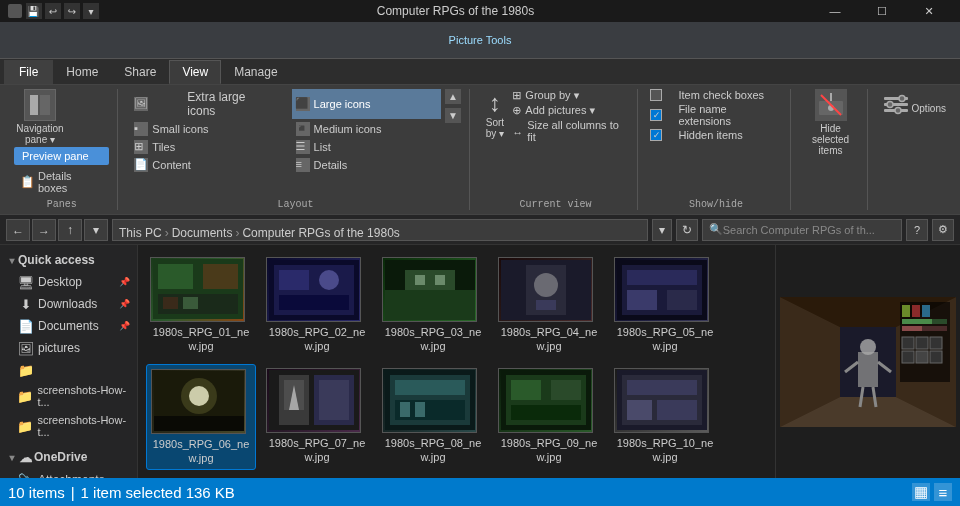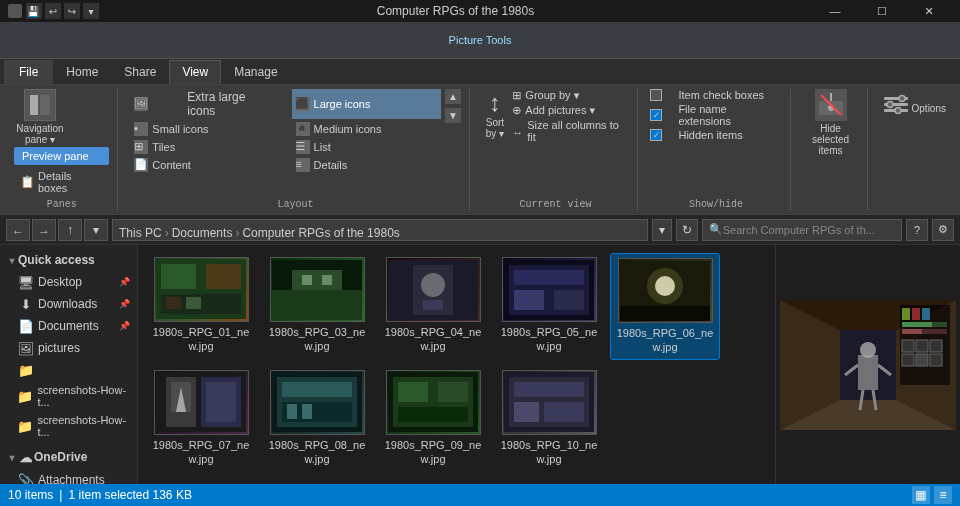--- a/index.html
+++ b/index.html
@@ -77,31 +77,31 @@
     .sidebar-expand { width: 12px; height: 12px; display: flex; align-items: center; justify-content: center; color: #888; font-size: 10px; }
     .sidebar-icon { width: 16px; height: 16px; display: flex; align-items: center; justify-content: center; font-size: 13px; }
     .sidebar-pin { color: #888; font-size: 9px; margin-left: auto; }
     .sidebar-header { display: flex; align-items: center; padding: 4px 6px; cursor: pointer; color: #ccc; font-size: 12px; font-weight: 600; }
 
     
     .file-area { flex: 1; background: #1e1e1e; overflow-y: auto; padding: 8px; display: flex; flex-wrap: wrap; align-content: flex-start; gap: 6px; }
     .file-area::-webkit-scrollbar { width: 8px; }
     .file-area::-webkit-scrollbar-thumb { background: #555; }
 
-    .file-item { width: 110px; display: flex; flex-direction: column; align-items: center; cursor: pointer; padding: 4px; border-radius: 3px; }
+    .file-item { width: 110px; display: flex; flex-direction: column; align-items: flex-start; cursor: pointer; padding: 4px; border-radius: 3px; }
     .file-item.selected { background: #094771; border: 1px solid #0078d4; }
     .file-thumb { width: 95px; height: 65px; background: #333; border: 1px solid #555; overflow: hidden; display: flex; align-items: center; justify-content: center; }
     .file-name { font-size: 11px; color: #ccc; text-align: center; margin-top: 3px; word-break: break-all; line-height: 1.3; }
 
     
     .preview-pane { width: 185px; background: #1e1e1e; border-left: 1px solid #333; display: flex; align-items: center; justify-content: center; flex-shrink: 0; }
     .preview-image { width: 176px; height: 130px; background: #333; display: flex; align-items: center; justify-content: center; overflow: hidden; }
 
     
-    .status-bar { height: 22px; background: #007acc; display: flex; align-items: center; padding: 0 8px; font-size: 12px; color: #fff; gap: 4px; flex-shrink: 0; justify-content: space-between; }
+    .status-bar { height: 28px; background: #007acc; display: flex; align-items: center; padding: 0 8px; font-size: 15px; color: #fff; gap: 4px; flex-shrink: 0; justify-content: space-between; }
     .status-left { display: flex; gap: 6px; align-items: center; }
     .status-right { display: flex; gap: 4px; }
     .status-view-btn { width: 18px; height: 18px; display: flex; align-items: center; justify-content: center; cursor: pointer; background: rgba(255,255,255,0.2); }
 
     
     .thumb-1 { background: linear-gradient(135deg, #1a3a1a 0%, #2d5a2d 50%, #8b4513 100%); }
     .thumb-2 { background: linear-gradient(135deg, #0a0a2a 0%, #1a1a4a 50%, #2a2a6a 100%); }
     .thumb-3 { background: linear-gradient(135deg, #0a2a0a 0%, #1a4a1a 50%, #2a6a2a 100%); }
     .thumb-4 { background: linear-gradient(135deg, #1a0a0a 0%, #2a1a1a 50%, #4a2a2a 100%); }
     .thumb-5 { background: linear-gradient(135deg, #0a0a1a 0%, #1a1a3a 50%, #3a3a5a 100%); }
@@ -402,20 +402,32 @@
             <rect x="50" y="5" width="35" height="25" fill="#4a3a1a"></rect>
             <rect x="5" y="35" width="80" height="20" fill="#1a2a1a"></rect>
             <rect x="10" y="38" width="15" height="12" fill="#3a2a1a"></rect>
             <rect x="30" y="38" width="15" height="12" fill="#3a5a3a"></rect>
           </svg>
         </div>
       </div>
       <div class="file-name">1980s_RPG_01_new.jpg</div>
     </div>
     <div class="file-item">
+      <div class="file-thumb thumb-2">
+        <svg width="90" height="60" viewBox="0 0 90 60">
+          <rect width="90" height="60" fill="#0a0a2a"></rect>
+          <rect x="5" y="5" width="80" height="50" fill="#1a1a4a"></rect>
+          <rect x="10" y="10" width="30" height="20" fill="#2a2a6a"></rect>
+          <circle cx="60" cy="20" r="10" fill="#4a4a8a"></circle>
+          <rect x="10" y="35" width="70" height="15" fill="#0a0a3a"></rect>
+        </svg>
+      </div>
+      <div class="file-name">1980s_RPG_02_new.jpg</div>
+    </div>
+    <div class="file-item">
       <div class="file-thumb thumb-3">
         <svg width="90" height="60" viewBox="0 0 90 60">
           <rect width="90" height="60" fill="#0a1a0a"></rect>
           <rect x="0" y="30" width="90" height="30" fill="#1a3a1a"></rect>
           <rect x="20" y="10" width="50" height="20" fill="#2a4a2a"></rect>
           <rect x="30" y="15" width="10" height="10" fill="#6a8a6a"></rect>
           <rect x="50" y="15" width="10" height="10" fill="#6a8a6a"></rect>
         </svg>
       </div>
       <div class="file-name">1980s_RPG_03_new.jpg</div>

